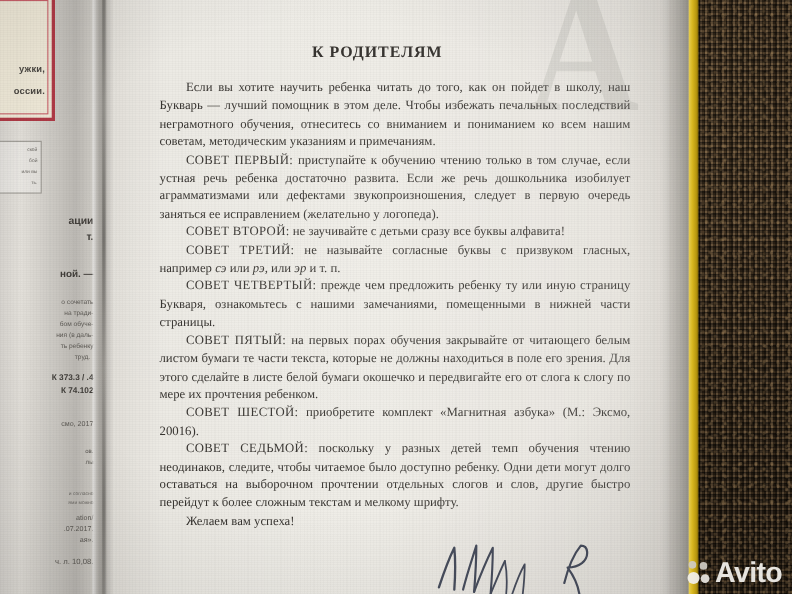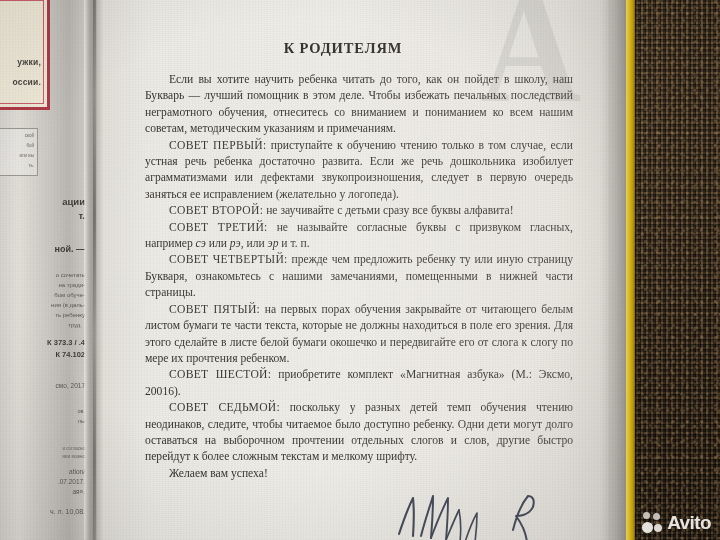--- a/index.html
+++ b/index.html
@@ -231,21 +231,21 @@
     opacity: .93;
   }
   .avito-dots { position: relative; width: 21px; height: 21px; }
   .avito-dots i { position: absolute; border-radius: 50%; display: block; }
   .ad1 { width: 11px; height: 11px; left: 0; bottom: 0; background: #f2f0ec; }
   .ad2 { width: 7px;  height: 7px;  left: 1px; top: 0;   background: #cfcbc4; }
   .ad3 { width: 7px;  height: 7px;  left: 11px; top: 1px; background: #cfcbc4; }
   .ad4 { width: 8px;  height: 8px;  left: 12px; bottom: 1px; background: #e9e6e1; }
   .avito-word {
     font-family: "Liberation Sans", sans-serif;
-    font-size: 19px;
+    font-size: 26px;
     font-weight: 700;
     color: #f4f2ee;
     letter-spacing: -.6px;
     line-height: 1;
   }
 </style>
 </head>
 <body>
 
 <div id="shot">

